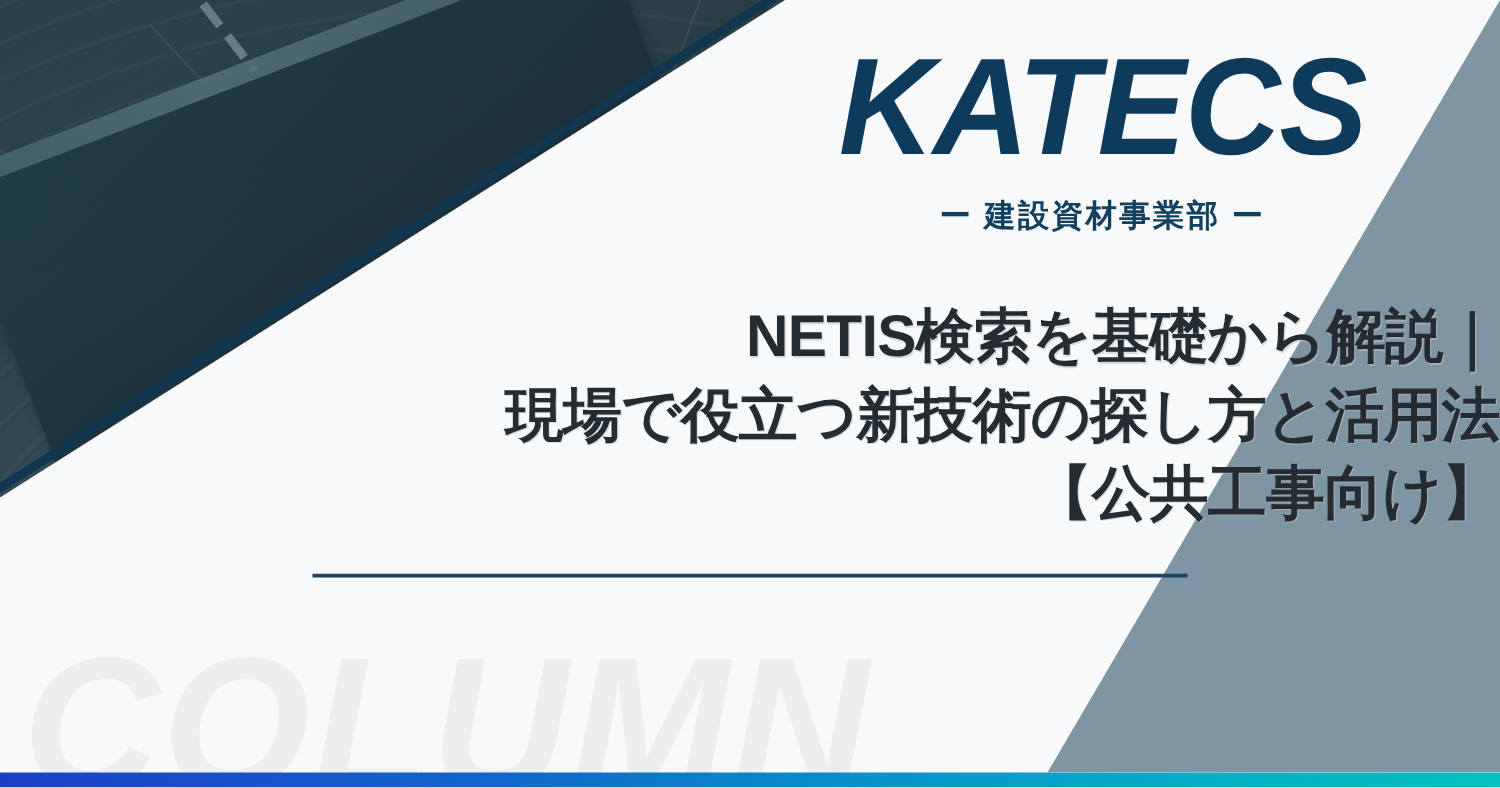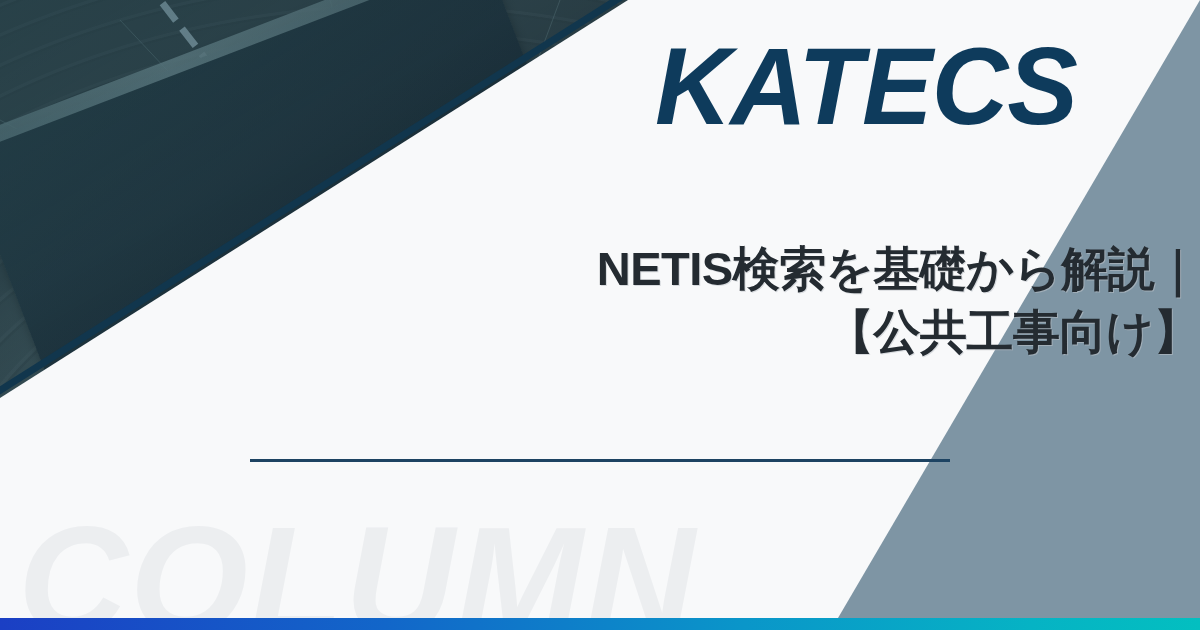--- a/index.html
+++ b/index.html
@@ -147,21 +147,21 @@
     color: #eceef0;
     white-space: nowrap;
     line-height: 1;
     font-family: "Liberation Sans", "DejaVu Sans", sans-serif;
     user-select: none;
   }
 
   
   .logo-block {
     position: absolute;
-    right: 54px;
+    right: 38px;
     top: 34px;
     text-align: center;
     width: 560px;
   }
   .logo-word {
     display: block;
     font-family: "Liberation Sans", "DejaVu Sans", sans-serif;
     font-size: 104px;
     font-weight: 700;
     font-style: italic;
@@ -287,24 +287,26 @@
     </div>
   </div>
   <div class="diag-edge"></div>
 
   <div class="corner-wedge"></div>
 
   <div class="watermark">COLUMN</div>
 
   <div class="logo-block">
     <span class="logo-word">KATECS</span>
+    <span class="logo-sub">ー 建設資材事業部 ー</span>
   </div>
 
   <div class="headline">
     <span class="ln">NETIS検索を基礎から解説｜</span>
+    <span class="ln">現場で役立つ新技術の探し方と活用法</span>
     <span class="ln">【公共工事向け】</span>
   </div>
 
   <div class="rule"></div>
 
   <div class="bottom-bar"></div>
 
 </div>
 
 </body></html>

